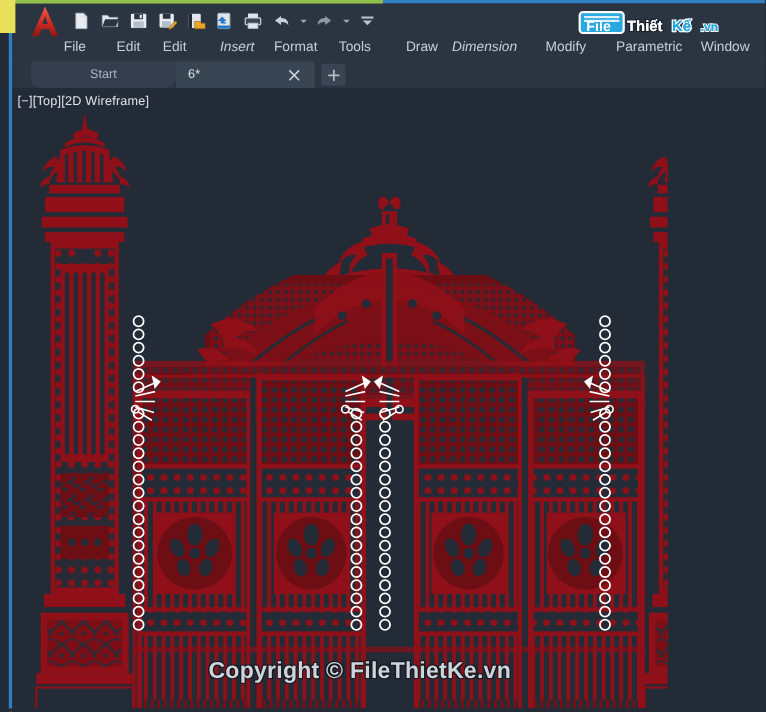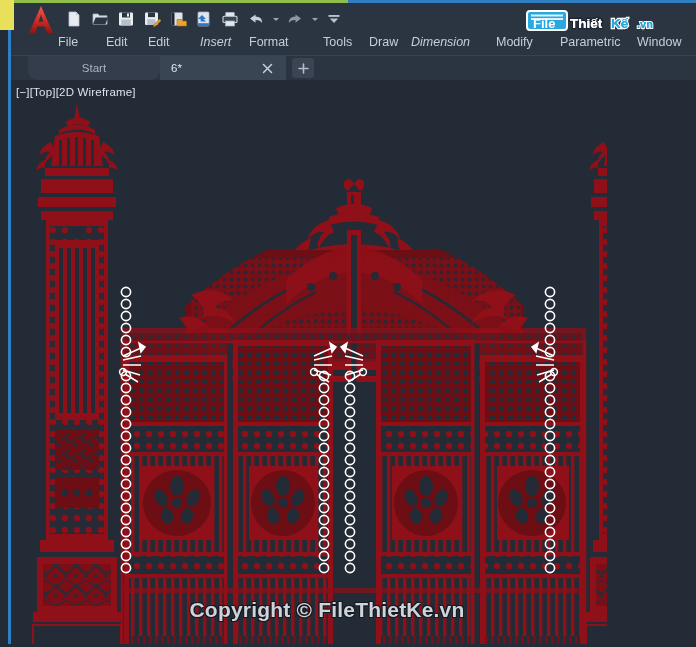--- a/index.html
+++ b/index.html
@@ -175,21 +175,21 @@
       </div>
     </div>
   </div>
 
   <div class="menubar" id="menubar">
   <div class="menu-item" style="position: absolute; left: 47px;">File</div>
       <div class="menu-item" style="position: absolute; left: 95px;">Edit</div>
       <div class="menu-item" style="position: absolute; left: 137px;">Edit</div>
       <div class="menu-item" style="position: absolute; left: 189px; font-style: italic;">Insert</div>
       <div class="menu-item" style="position: absolute; left: 238px; text-align: right;">Format</div>
-      <div class="menu-item" style="position: absolute; left: 312px;">Tools</div>
+      <div class="menu-item" style="position: absolute; left: 297px;">Tools</div>
       <div class="menu-item" style="position: absolute; left: 358px; text-align: center;">Draw</div>
       <div class="menu-item" style="position: absolute; left: 400px; font-style: italic;">Dimension</div>
       <div class="menu-item" style="position: absolute; left: 485px;">Modify</div>
       <div class="menu-item" style="position: absolute; left: 549px;">Parametric</div>
       <div class="menu-item" style="position: absolute; left: 626px; text-align: center;">Window</div>
     </div>
   <div class="menu-underline"></div>
 
   <div class="wm-logo">
     <svg width="145" height="26" viewBox="0 0 145 26">

